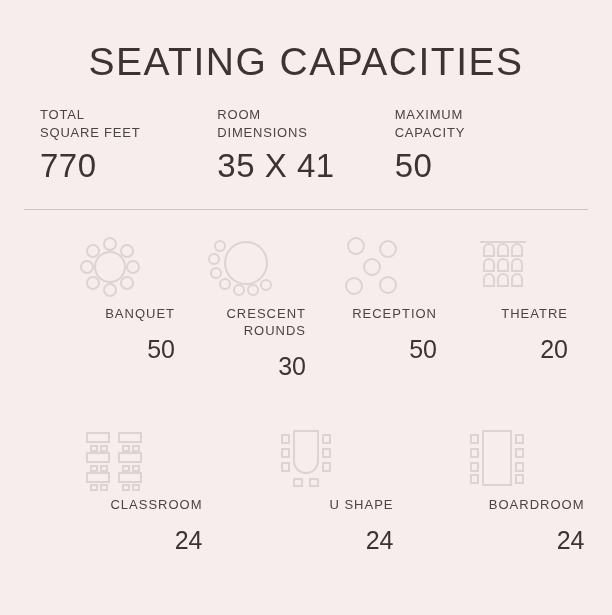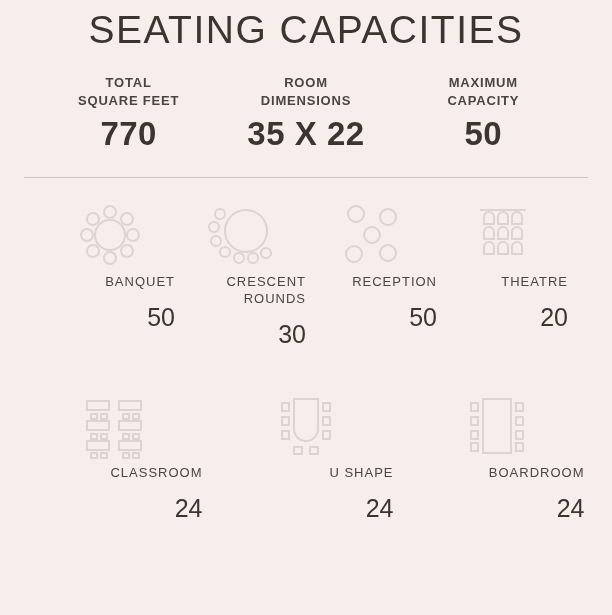--- a/index.html
+++ b/index.html
@@ -19,35 +19,33 @@
     height: 615px;
     position: relative;
     box-sizing: border-box;
   }
   .title {
     text-align: center;
     font-size: 39px;
     letter-spacing: 1.5px;
     font-weight: 400;
     color: #3b3431;
-    padding-top: 8px;
+    padding-top: 40px;
     margin: 0;
     font-family: "Liberation Sans", sans-serif;
   }
   .summary {
     display: flex;
     justify-content: center;
     align-items: flex-start;
     margin-top: 22px;
     padding: 0 40px;
   }
   .summary-item {
     flex: 1 1 0;
-    text-align: center;
-    font-weight: bold;
   }
   .summary-label {
     font-size: 13px;
     letter-spacing: 0.8px;
     color: #4a4442;
     line-height: 1.35;
     text-transform: uppercase;
   }
   .summary-value {
     font-size: 33px;
@@ -119,21 +117,21 @@
         <div>SQUARE FEET</div>
       </div>
       <div class="summary-value">770</div>
     </div>
 
     <div class="summary-item">
       <div class="summary-label">
         <div>ROOM</div>
         <div>DIMENSIONS</div>
       </div>
-      <div class="summary-value">35 X 22</div>
+      <div class="summary-value">35 X 41</div>
     </div>
 
     <div class="summary-item">
       <div class="summary-label">
         <div>MAXIMUM</div>
         <div>CAPACITY</div>
       </div>
       <div class="summary-value">50</div>
     </div>
 

